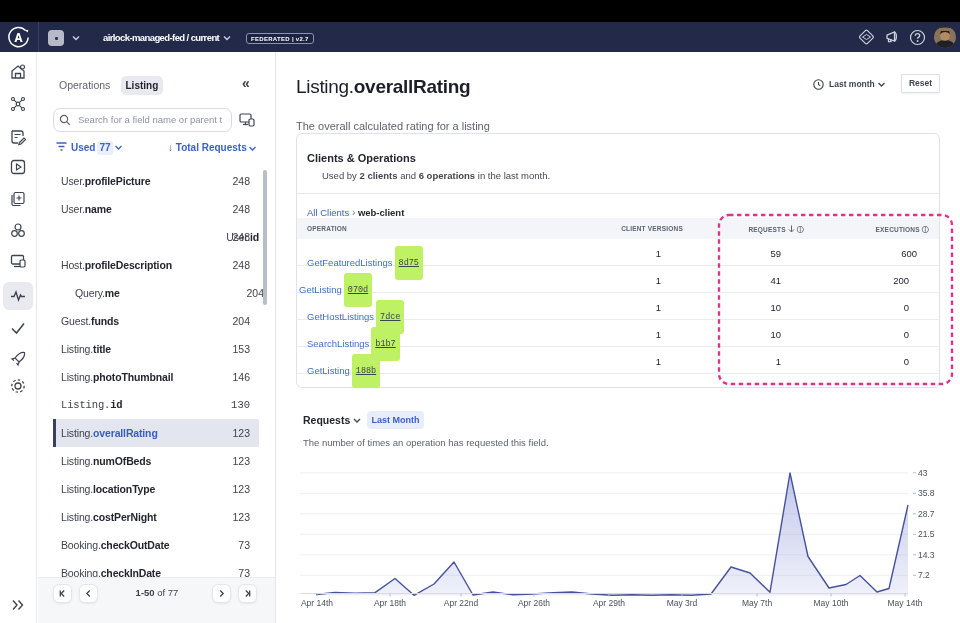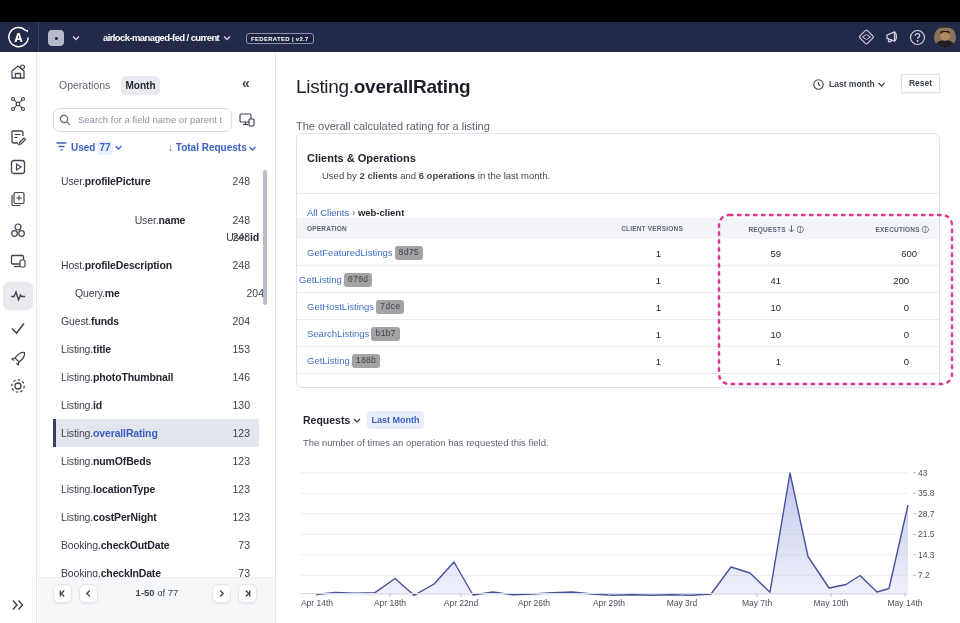--- a/index.html
+++ b/index.html
@@ -52,22 +52,22 @@
   
   #card { left:296px; top:133px; width:644px; height:255px; border:1px solid #dfe2e9; border-radius:6px; background:#fff; }
   #cardtitle { left:307px; top:152px; font-size:11px; font-weight:bold; color:#23262e; }
   #carddesc { left:307px; top:170px; font-size:9.5px; color:#43484f;margin-left:15px; }
   #carddiv { left:297px; top:193px; width:642px; height:1px; background:#e7e9ef; }
   #crumb { left:307px; top:207px; font-size:9.5px; }
   #thead { left:297px; top:218px; width:642px; height:21px; background:#f3f5f9; }
   .th { position:absolute; top:225px; font-size:6.5px; font-weight:bold; letter-spacing:.2px; color:#5b6370; }
   .trow { position:absolute; left:297px; width:642px; height:27px; border-bottom:1px solid #eaecf1; }
   .oplink { color:#4170c4; font-size:9.5px; }
-  .ophash { display:inline-block; background:#a3a3a3; border-radius:3px; font-family:"Liberation Mono",monospace;
-    font-size:8.5px; color:#3f4450; padding:2px 4px; margin-left:2px; position:relative; top:-1px; }
+  .ophash { display:inline-block; background:#bef264; border-radius:3px; font-family:"Liberation Mono",monospace;
+    font-size:8.5px; color:#3f4450; padding:12px 4px; margin-left:2px; position:relative; top:-1px;text-decoration:underline; }
   .num { position:absolute; font-size:9.5px; color:#23262e; top:9px; }
   
   #reqtitle { left:303px; top:414px; font-size:10.5px; font-weight:bold; color:#23262e; }
   #lmchip { left:367px; top:411px; height:18px; line-height:18px; padding:0 4.5px; background:#e7edfa;
     border-radius:4px; font-size:9px; font-weight:bold; color:#3a5fc6; }
   #reqdesc { left:303px; top:437px; font-size:9.5px; color:#5d636e; }
 </style>
 </head>
 <body>
 <div class="abs" id="blackbar"></div>
@@ -174,21 +174,21 @@
       <circle cx="9" cy="9" r="3" fill="none" stroke="#3e4450" stroke-width="1.3"></circle>
       <circle cx="9" cy="9" r="6.2" fill="none" stroke="#3e4450" stroke-width="1.3" stroke-dasharray="2.5 2.2"></circle>
     </svg>
     <svg class="abs" style="left:9px;top:596px;" width="18" height="18" viewBox="0 0 18 18">
       <path d="M4 4.5 L8 9 L4 13.5 M9.5 4.5 L13.5 9 L9.5 13.5" fill="none" stroke="#3e4450" stroke-width="1.4"></path>
     </svg>
   </div>
 
 <div class="abs" id="panel"></div>
 <div class="tab-plain">Operations</div>
-<div class="tab-sel">Month</div>
+<div class="tab-sel">Listing</div>
 <div class="abs" id="collapse">«</div>
 <div class="abs" id="searchbox"></div>
 <svg class="abs" style="left:59px;top:114px;" width="12" height="12" viewBox="0 0 12 12">
   <circle cx="5" cy="5" r="3.6" fill="none" stroke="#5d636e" stroke-width="1.2"></circle>
   <path d="M7.8 7.8 L10.8 10.8" stroke="#5d636e" stroke-width="1.2"></path>
 </svg>
 <div class="abs" id="searchtxt">Search for a field name or parent t</div>
 <svg class="abs" style="left:239px;top:112px;" width="16" height="15" viewBox="0 0 16 15">
   <rect x="1" y="2" width="11" height="8" rx="1.2" fill="none" stroke="#3e4450" stroke-width="1.2"></rect>
   <path d="M4 12.5 h 5" stroke="#3e4450" stroke-width="1.2"></path>
@@ -204,28 +204,28 @@
 <svg class="abs" style="left:114px;top:144px;" width="9" height="7" viewBox="0 0 9 7">
     <path d="M1.5 2 L4.5 5 L7.5 2" stroke="#3b62c3" stroke-width="1.3" fill="none"></path>
   </svg>
 <div class="abs filterrow" style="left:168px;top:141.5px;">↓ Total Requests</div>
 <svg class="abs" style="left:248px;top:144.5px;" width="9" height="7" viewBox="0 0 9 7">
     <path d="M1.5 2 L4.5 5 L7.5 2" stroke="#3b62c3" stroke-width="1.3" fill="none"></path>
   </svg>
 
 <div id="listwrap">
     <div class="row" style="top:167px;">User.<b>profilePicture</b><span class="cnt">248</span></div>
-    <div class="row" style="top:206px;text-align:center;">User.<b>name</b><span class="cnt">248</span></div>
+    <div class="row" style="top:195px;">User.<b>name</b><span class="cnt">248</span></div>
     <div class="row" style="top:223px;text-align:right;">User.<b>id</b><span class="cnt">248</span></div>
     <div class="row" style="top:251px;">Host.<b>profileDescription</b><span class="cnt">248</span></div>
     <div class="row" style="top:279px;margin-left:14px;">Query.<b>me</b><span class="cnt">204</span></div>
     <div class="row" style="top:307px;">Guest.<b>funds</b><span class="cnt">204</span></div>
     <div class="row" style="top:335px;">Listing.<b>title</b><span class="cnt">153</span></div>
     <div class="row" style="top:363px;">Listing.<b>photoThumbnail</b><span class="cnt">146</span></div>
-    <div class="row" style="top:391px;">Listing.<b>id</b><span class="cnt">130</span></div>
+    <div class="row" style="top:391px;font-family:Liberation Mono, monospace;">Listing.<b>id</b><span class="cnt">130</span></div>
     <div class="row rowsel" style="top:419px;">Listing.<b>overallRating</b><span class="cnt">123</span></div>
     <div class="row" style="top:447px;">Listing.<b>numOfBeds</b><span class="cnt">123</span></div>
     <div class="row" style="top:475px;">Listing.<b>locationType</b><span class="cnt">123</span></div>
     <div class="row" style="top:503px;">Listing.<b>costPerNight</b><span class="cnt">123</span></div>
     <div class="row" style="top:531px;">Booking.<b>checkOutDate</b><span class="cnt">73</span></div>
     <div class="row" style="top:559px;">Booking.<b>checkInDate</b><span class="cnt">73</span></div>
   </div>
 <div class="abs" id="scrollbar"></div>
 
 <div class="abs" id="pager"></div>

